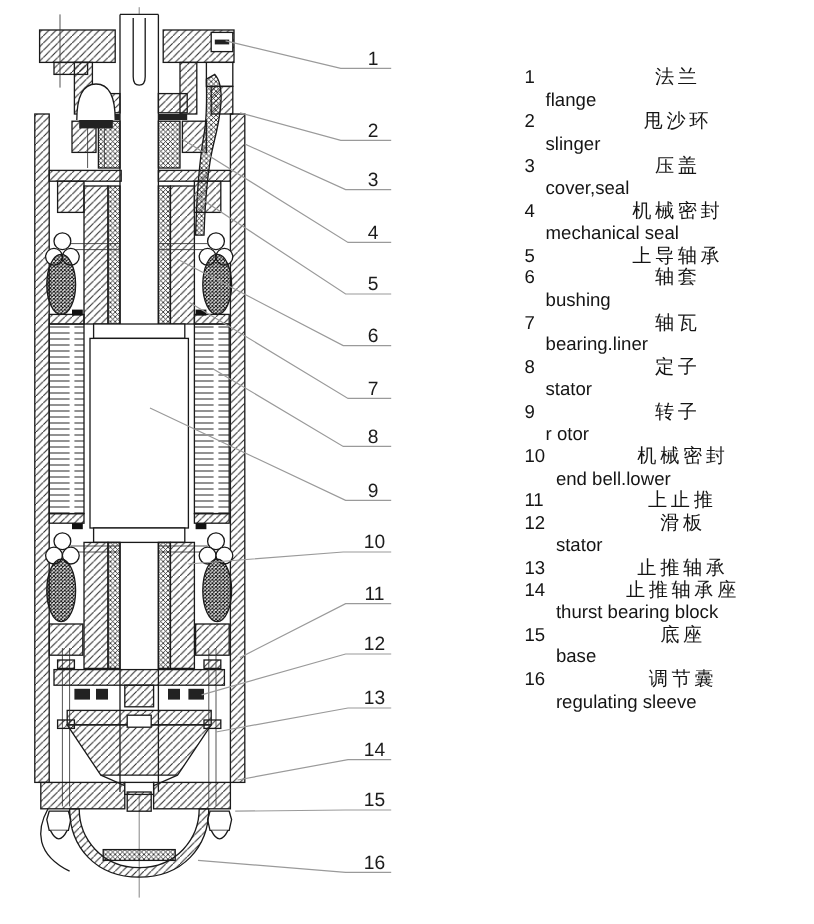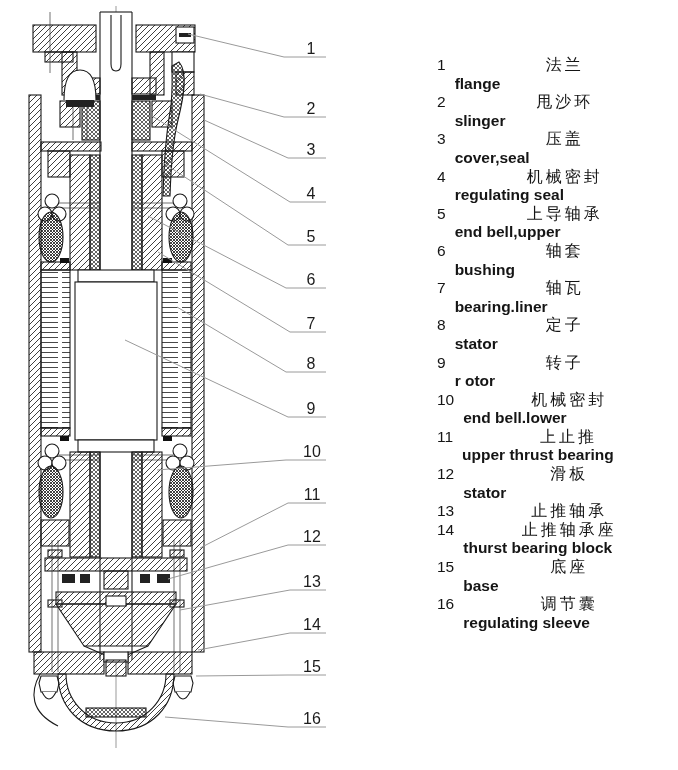--- a/index.html
+++ b/index.html
@@ -4,21 +4,21 @@
 <style>
   html,body{margin:0;padding:0;background:#fff;}
   .page{position:relative;width:678px;height:770px;background:#fff;overflow:hidden;
         font-family:"Liberation Sans",sans-serif;color:#111;}
   .drawing-svg{position:absolute;left:0;top:0;}
   .parts-list{position:absolute;left:437px;top:56px;width:238px;}
   .part{display:grid;grid-template-columns:max-content 1fr;column-gap:9px;
         font-size:15.5px;line-height:18.6px;color:#151515;}
   .part .num{white-space:nowrap;}
   .part .zh{font-size:16px;letter-spacing:3px;white-space:nowrap;text-align:center;}
-  .part .en{white-space:nowrap;font-weight:bold;}
+  .part .en{white-space:nowrap;}
   .leader{fill:none;stroke:#9a9a9a;stroke-width:1;}
   .callout{font-size:16px;fill:#1c1c1c;}
   .ln{stroke:#1a1a1a;stroke-width:1.1;}
   .thin{stroke:#333;stroke-width:0.7;}
 </style>
 </head>
 <body>
 
 <div class="page">
 
@@ -259,27 +259,26 @@
   <div class="part">
     <span class="num">3</span>
         <span class="zh">压盖</span>
         <span></span>
         <span class="en">cover,seal</span>
   </div>
   <div class="part">
     <span class="num">4</span>
         <span class="zh">机械密封</span>
         <span></span>
-        <span class="en">regulating seal</span>
+        <span class="en">mechanical seal</span>
   </div>
   <div class="part">
     <span class="num">5</span>
         <span class="zh">上导轴承</span>
         <span></span>
-        <span class="en">end bell,upper</span>
   </div>
   <div class="part">
     <span class="num">6</span>
         <span class="zh">轴套</span>
         <span></span>
         <span class="en">bushing</span>
   </div>
   <div class="part">
     <span class="num">7</span>
         <span class="zh">轴瓦</span>
@@ -301,21 +300,20 @@
   <div class="part">
     <span class="num">10</span>
         <span class="zh">机械密封</span>
         <span></span>
         <span class="en">end bell.lower</span>
   </div>
   <div class="part">
     <span class="num">11</span>
         <span class="zh">上止推</span>
         <span></span>
-        <span class="en">upper thrust bearing</span>
   </div>
   <div class="part">
     <span class="num">12</span>
         <span class="zh">滑板</span>
         <span></span>
         <span class="en">stator</span>
   </div>
   <div class="part">
     <span class="num">13</span>
         <span class="zh">止推轴承</span>

